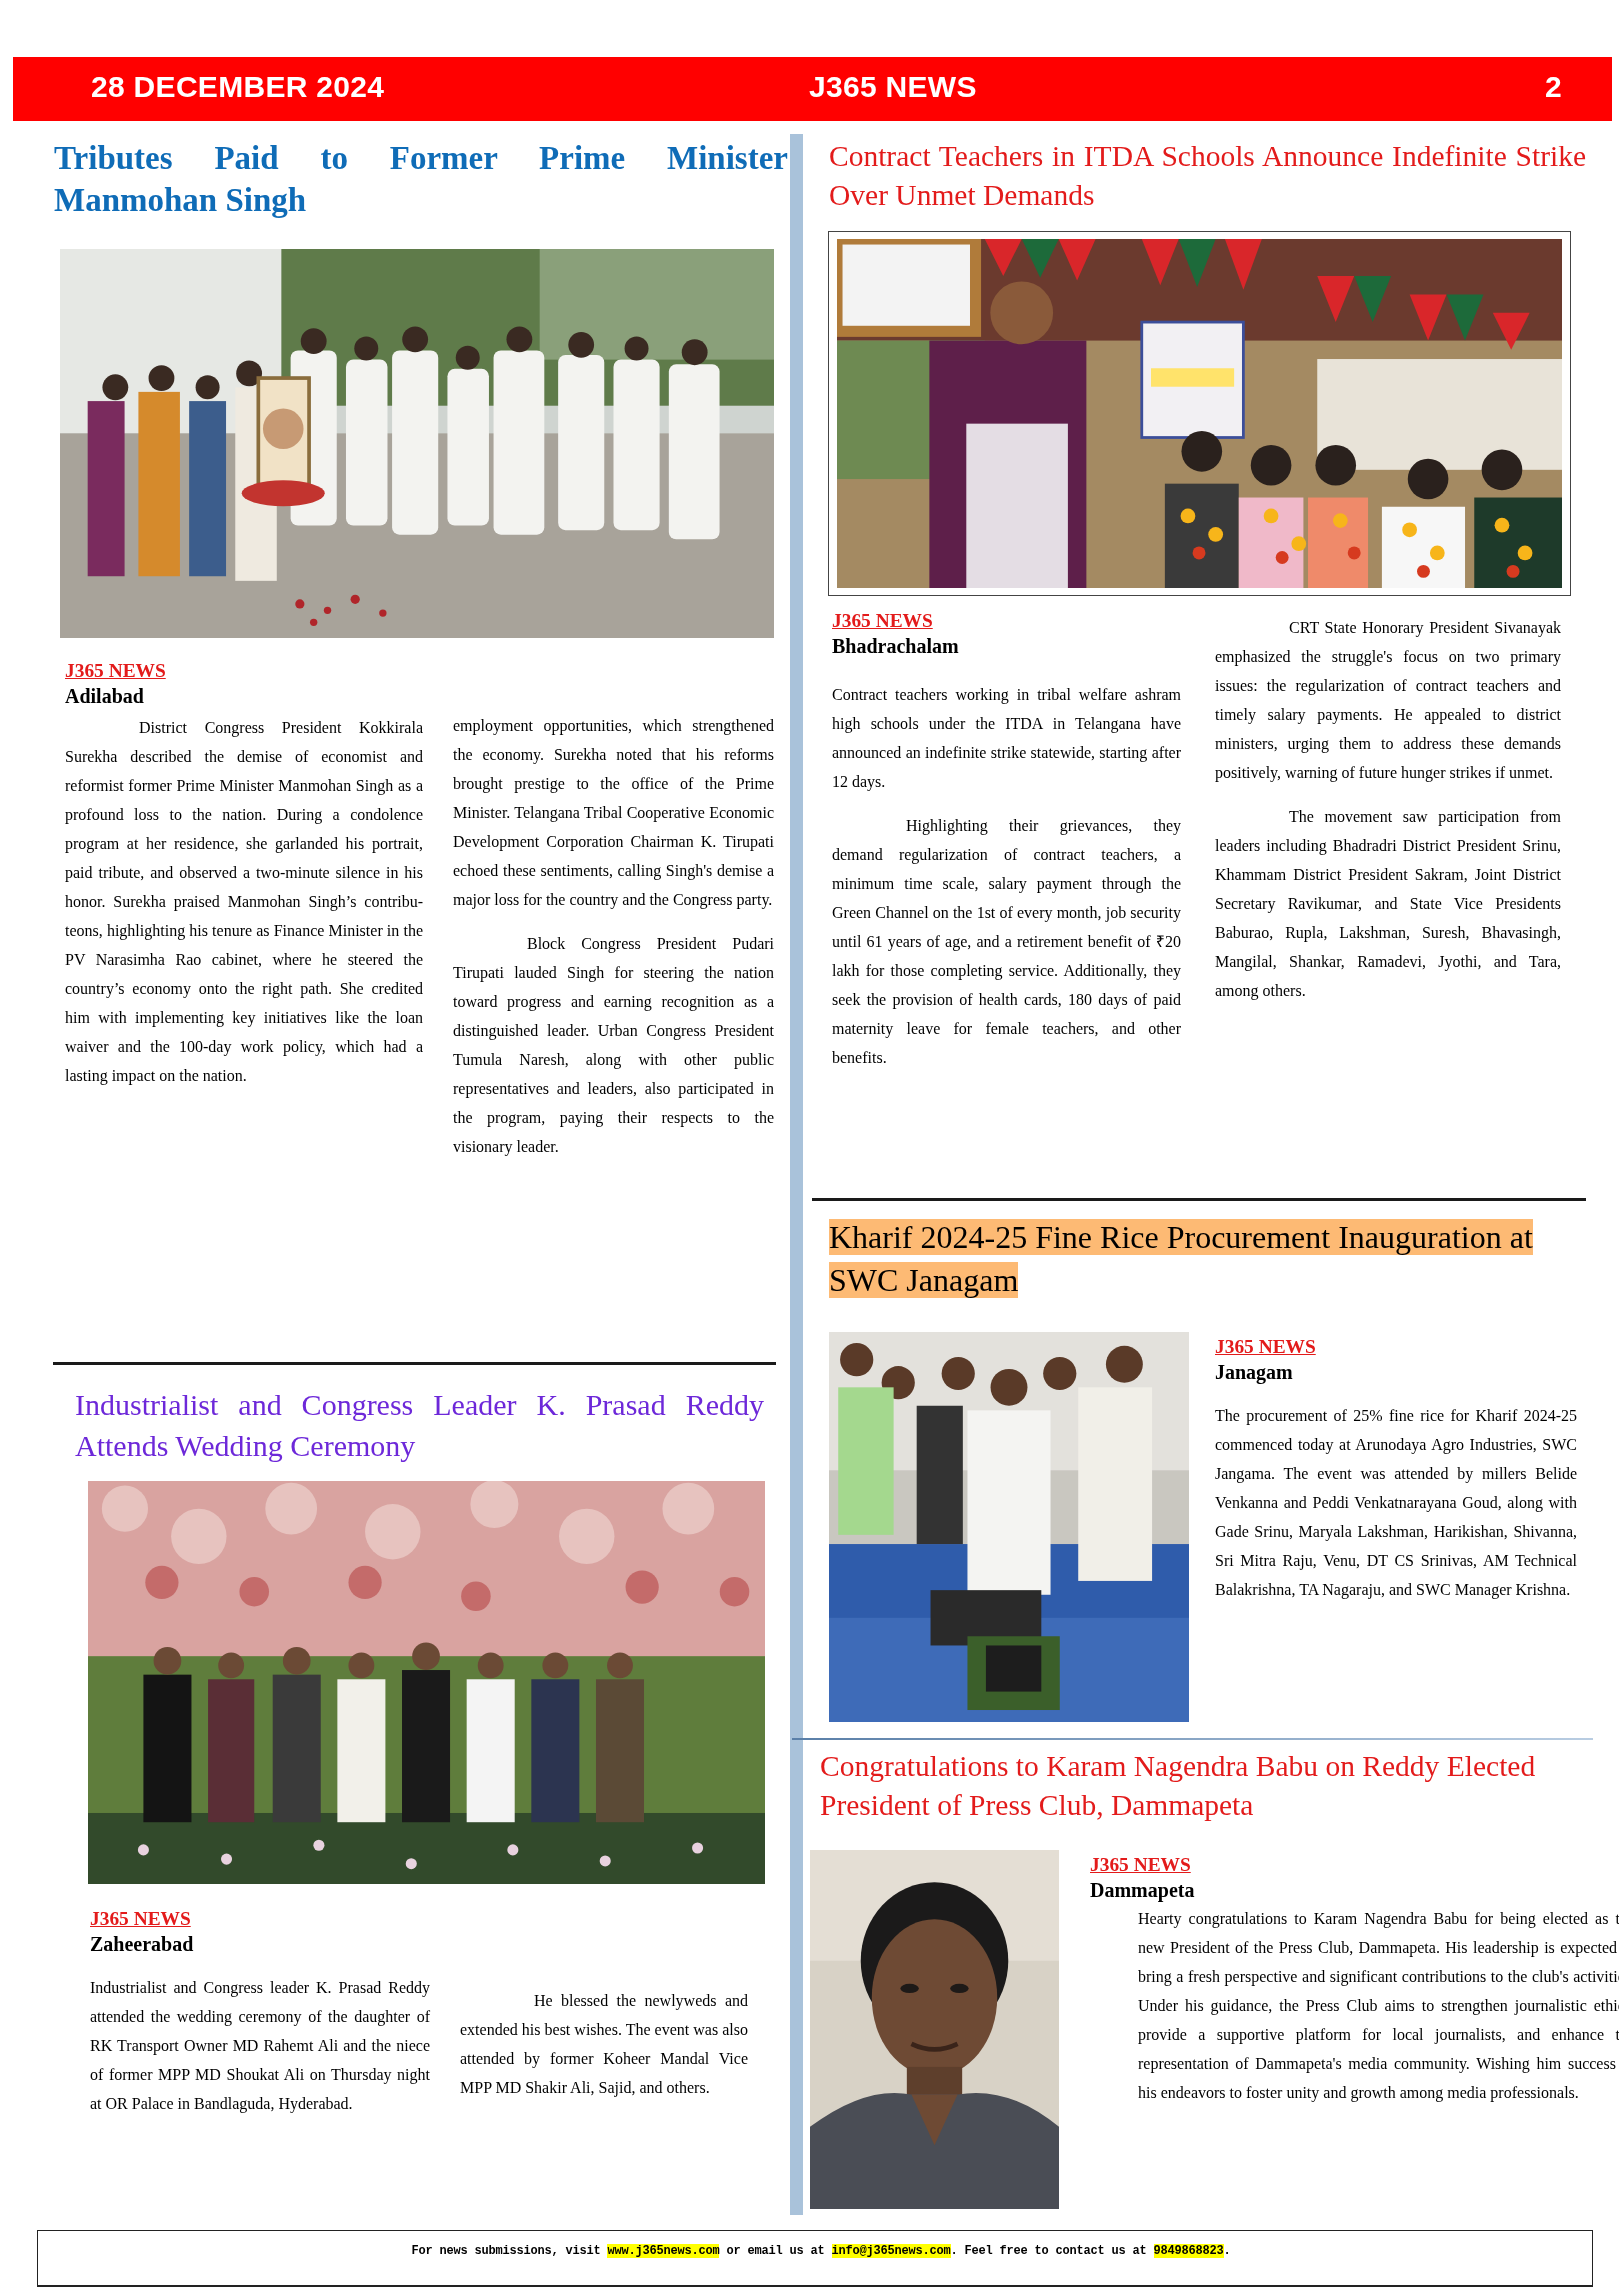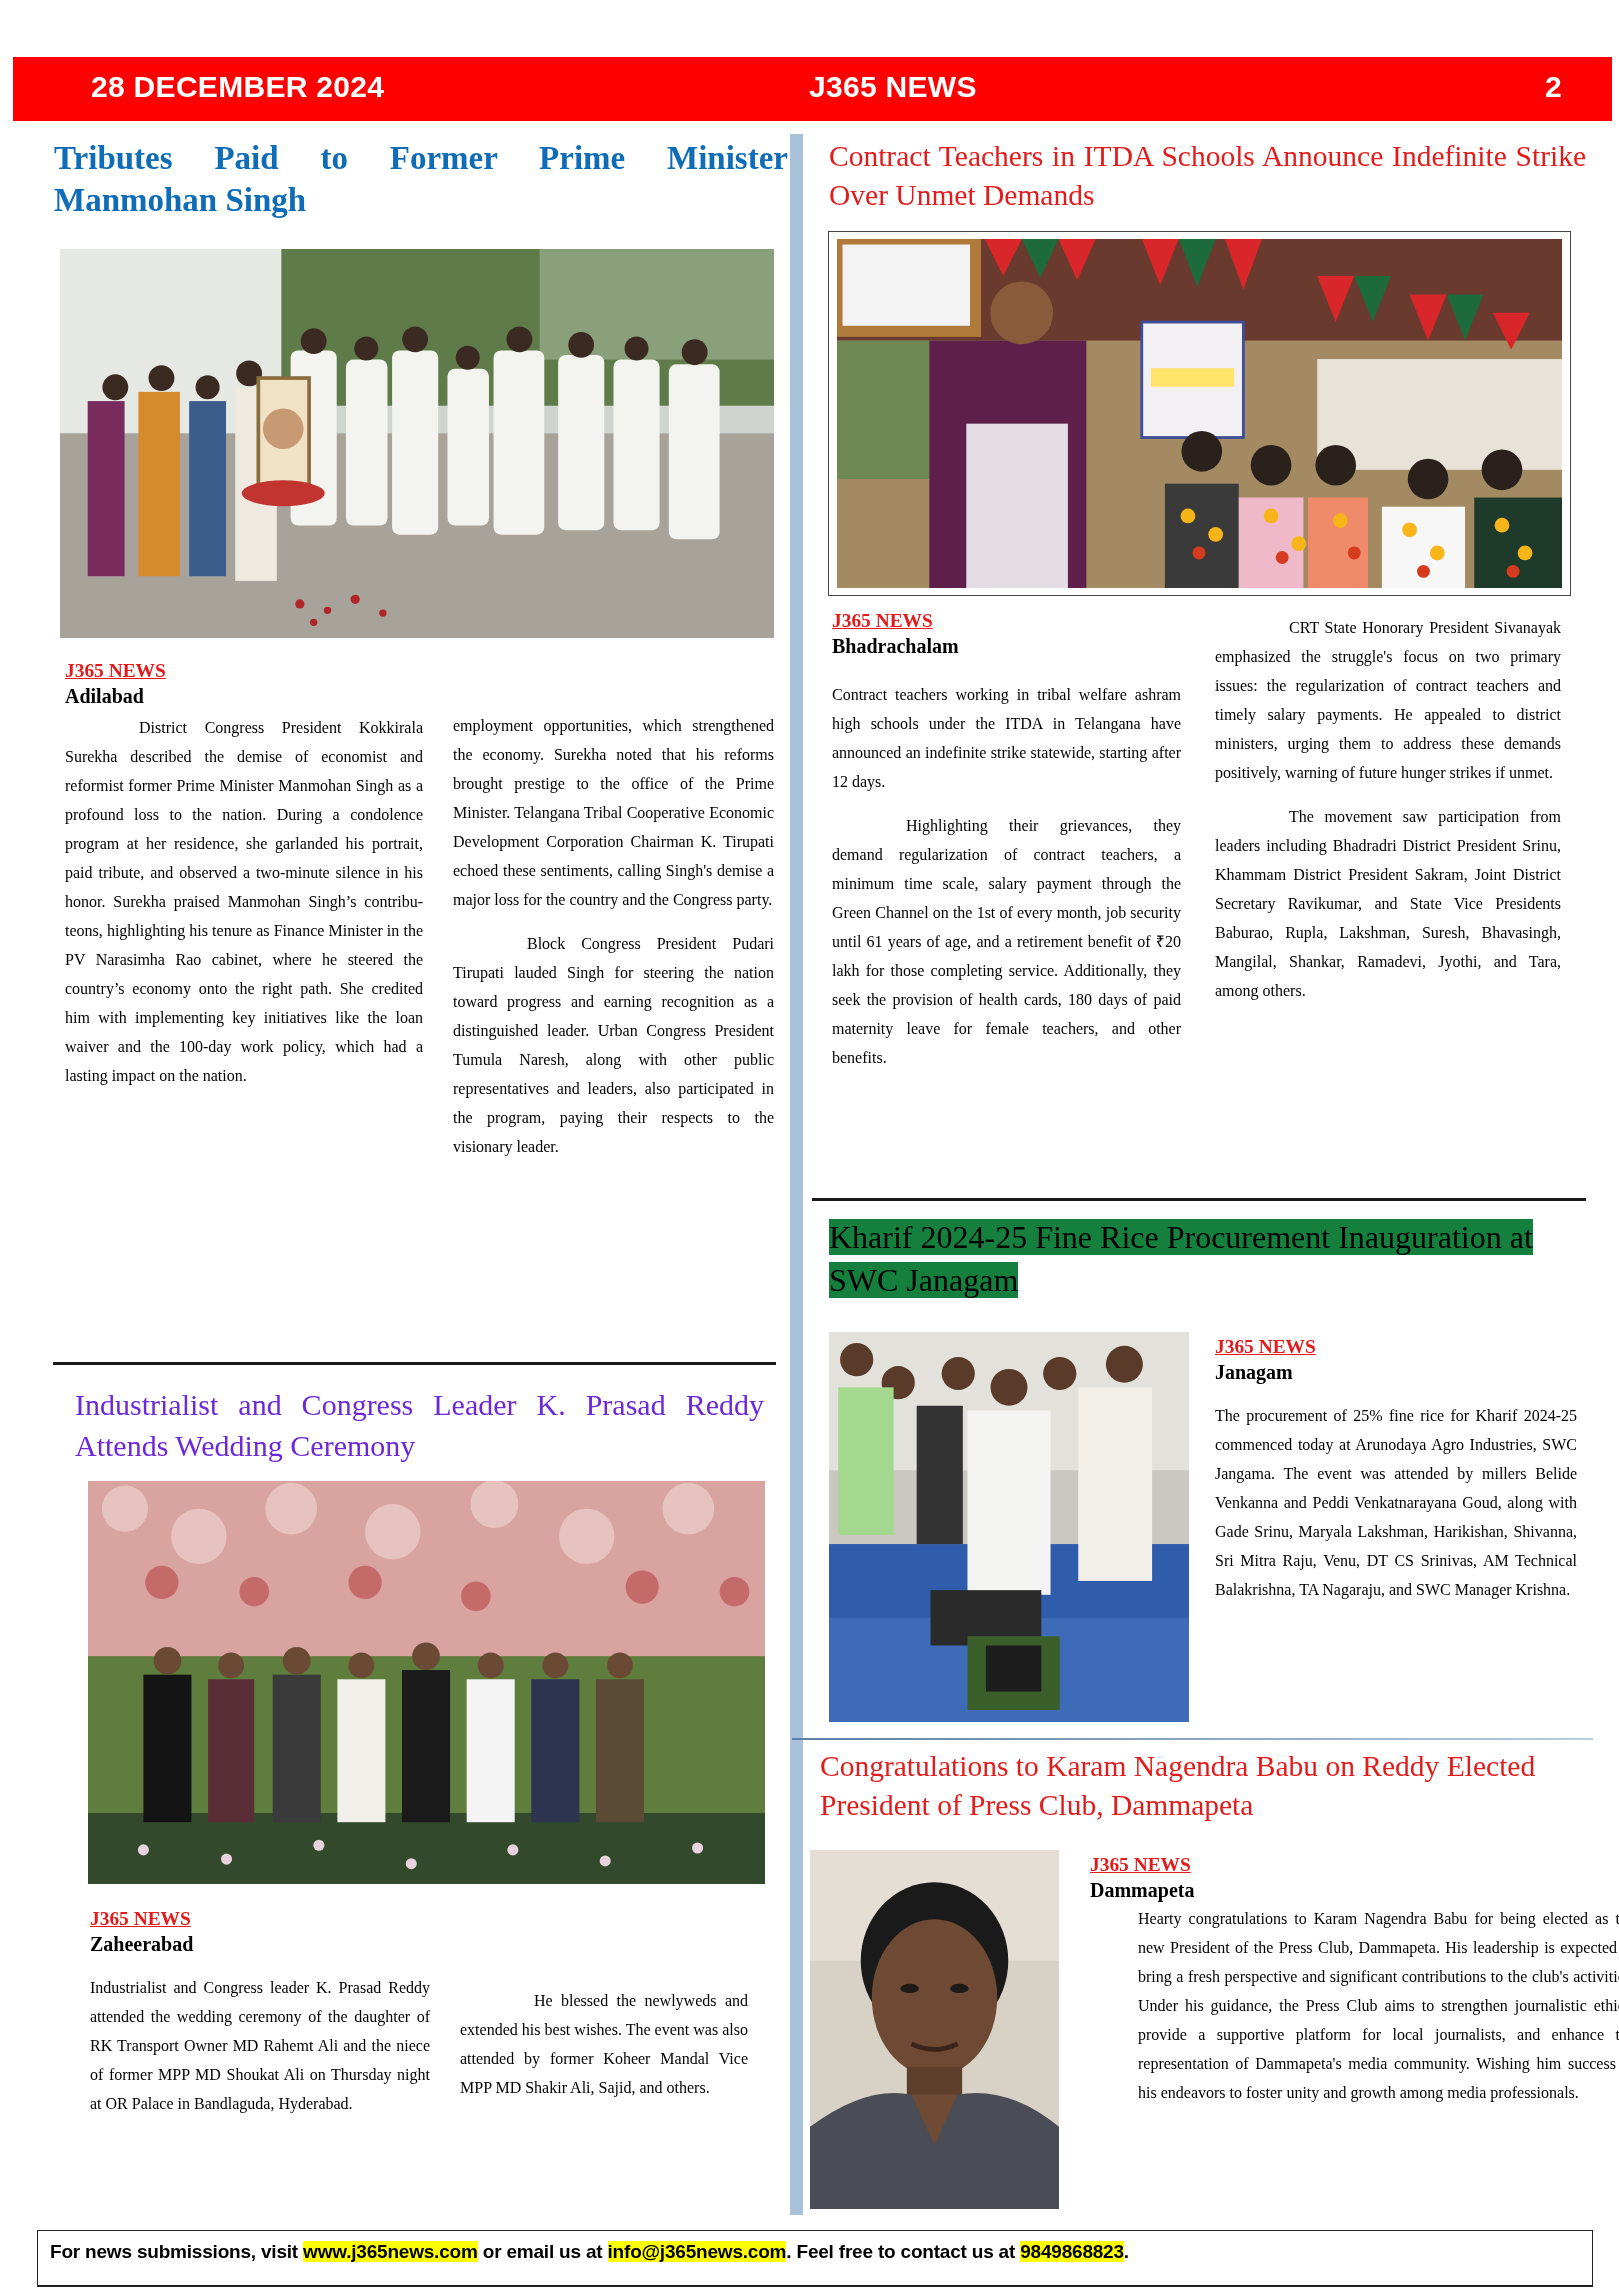--- a/index.html
+++ b/index.html
@@ -10,32 +10,32 @@
   .hdr-date { left:78px; }
   .hdr-title { left:796px; }
   .hdr-page { left:1532px; }
   .vsep { left:790px; top:134px; width:0.9px; height:2081px; background:#a9c2da; }
   .headline { font-size:33px; line-height:42px; text-align:justify; }
   .headline.lastleft { text-align-last:justify; }
   .h-blue { color:#0f6cb7; font-weight:bold; }
   .h-red { color:#e31b1b; }
   .h-purple { color:#6d28d9; }
   .h-hl { color:#000; }
-  .h-hl span { background:#15803d; }
+  .h-hl span { background:#fdba74; }
   .photo { overflow:hidden; }
   .photo svg { width:100%; height:100%; display:block; }
   .byline { font-size:19.4px; font-weight:bold; color:#e31b1b; text-decoration:underline; line-height:24px; }
   .place { font-size:20px; font-weight:bold; line-height:26px; }
   .body-text { font-size:16px; line-height:29px; text-align:justify; }
   .body-text p { margin:0; }
   .indent { text-indent:74px; }
   .gap { margin-top:14.8px !important; }
   .hr-black { height:2.8px; background:#1a1a1a; }
   .hr-blue { height:1.8px; background:linear-gradient(90deg,#5a7fa8,#b9cde2); }
-  .footer { left:37px; top:2230px; width:1556px; height:57px; border:1.8px solid #222; border-bottom-width:2.8px; box-sizing:border-box; font-family:Liberation Sans, sans-serif; font-weight:bold; font-size:19px; text-align:left; line-height:41px; letter-spacing:-0.2px; }
+  .footer { left:37px; top:2230px; width:1556px; height:57px; border:1.8px solid #222; border-bottom-width:2.8px; box-sizing:border-box; font-family:Liberation Mono, monospace; font-weight:bold; font-size:12px; text-align:center; line-height:41px; letter-spacing:-0.2px; }
   .footer .hl { background:#ffff00; }
 </style>
 </head>
 <body>
 
 <div class="abs header-bar">
   <span class="hdr-date">28 DECEMBER 2024</span>
   <span class="hdr-title">J365 NEWS</span>
   <span class="hdr-page">2</span>
 </div>

